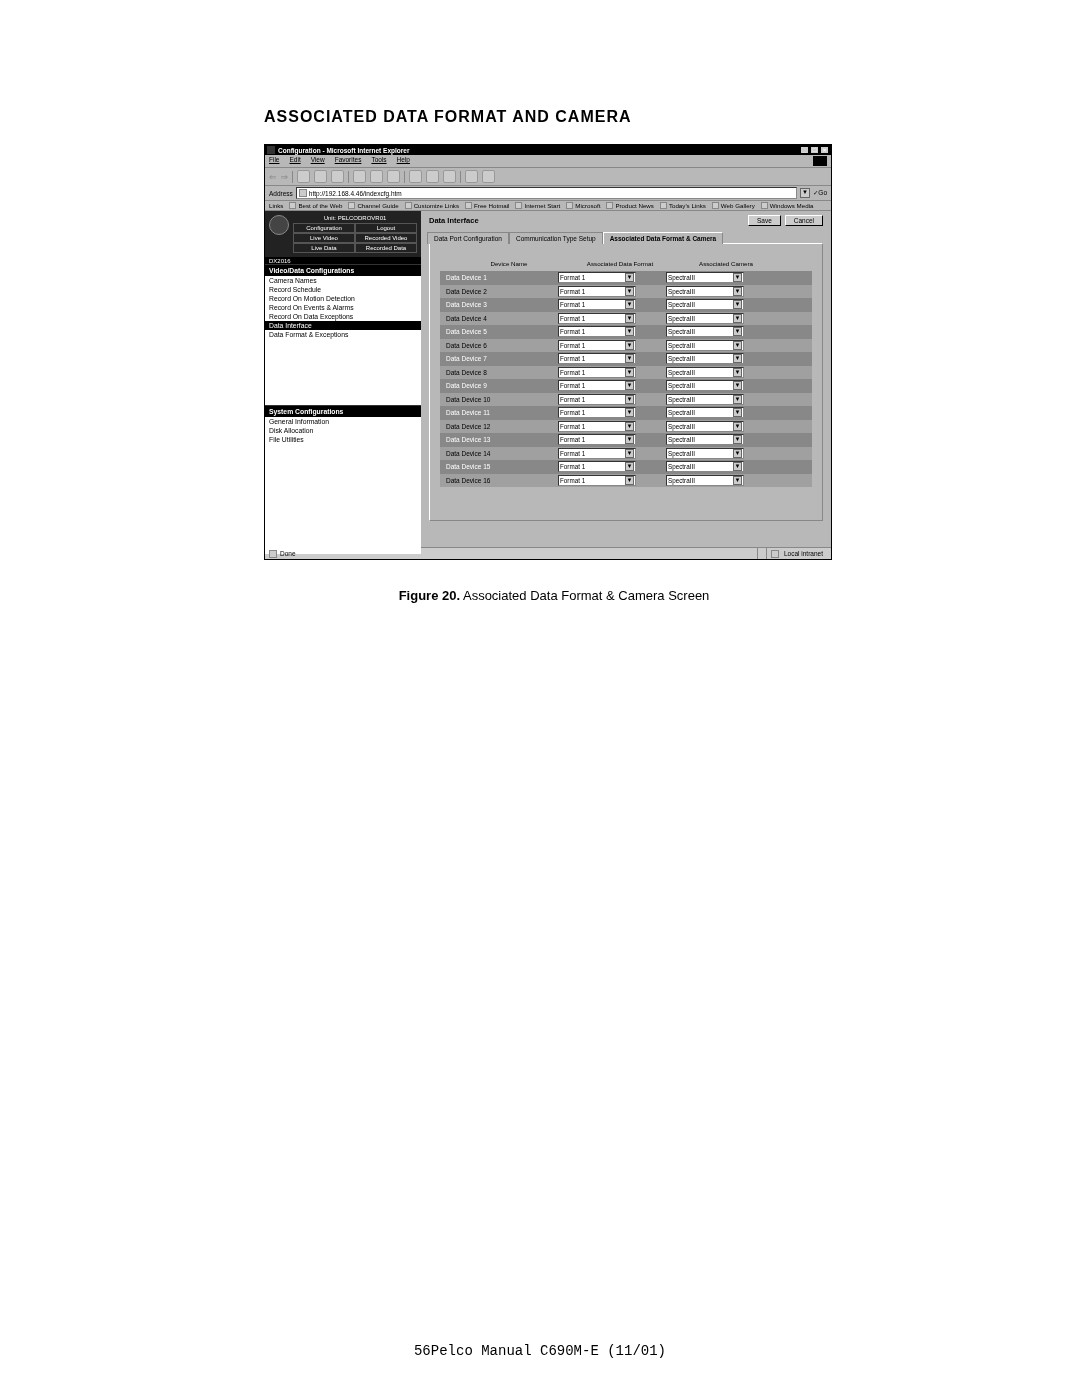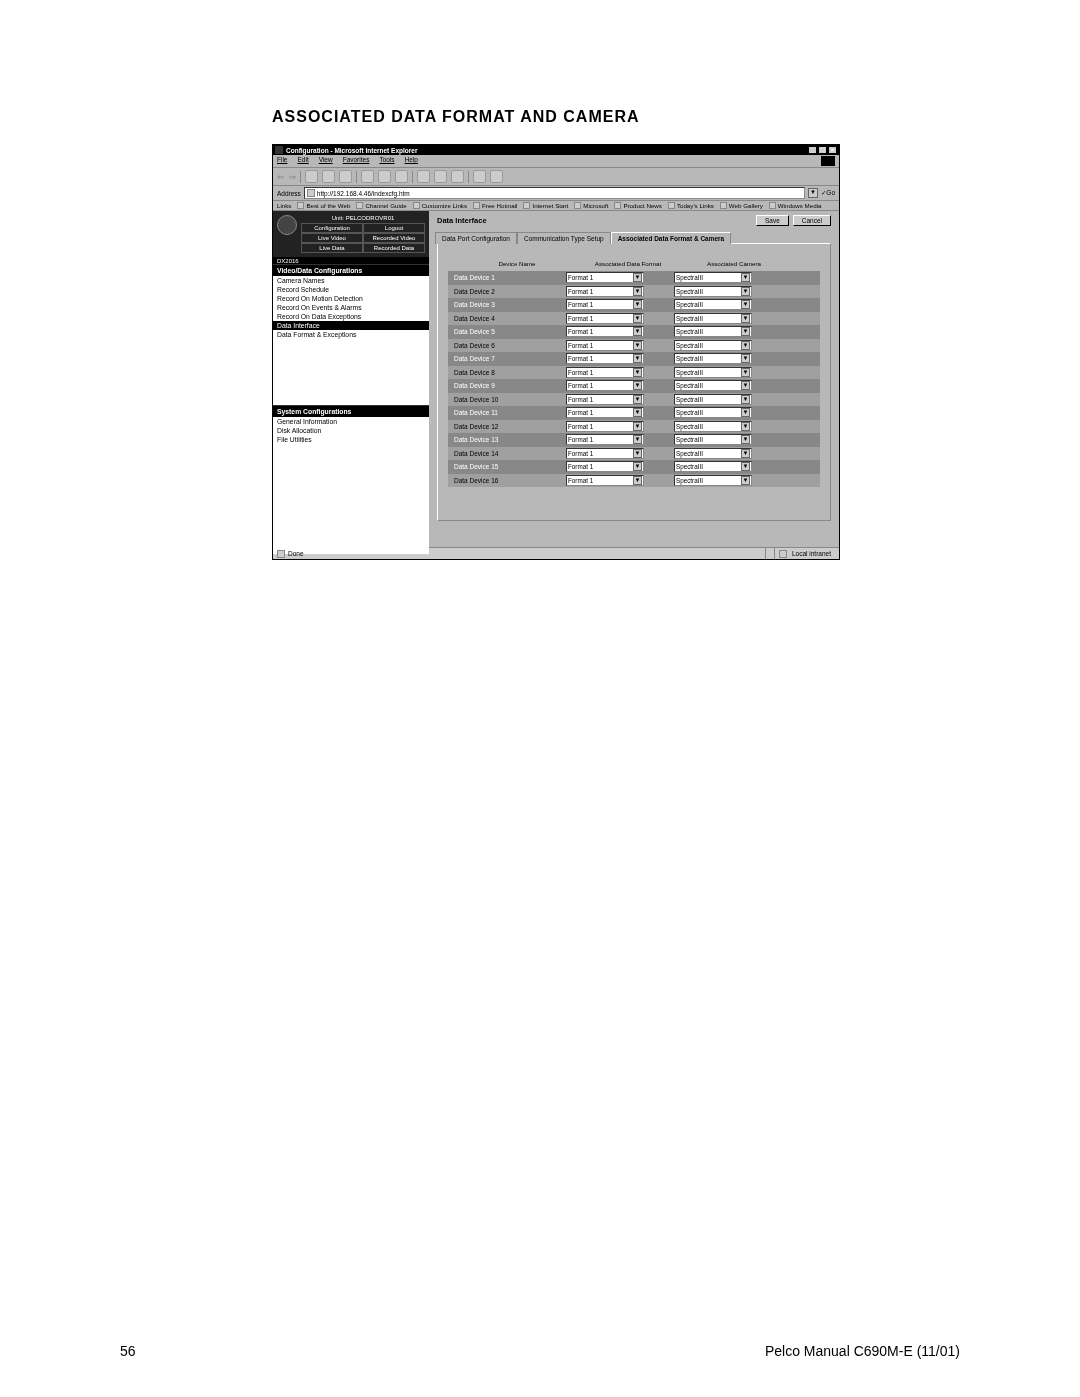--- a/index.html
+++ b/index.html
@@ -5,21 +5,21 @@
   * { box-sizing: border-box; margin: 0; padding: 0; }
   body {
     background: #fff;
     font-family: Arial, Helvetica, sans-serif;
     width: 1080px;
     height: 1397px;
     position: relative;
   }
   .page {
     position: absolute;
-    left: 272px;
+    left: 264px;
     top: 108px;
     width: 580px;
   }
   .heading {
     font-family: Arial, Helvetica, sans-serif;
     font-weight: 900;
     font-size: 16px;
     letter-spacing: 1px;
     margin-bottom: 18px;
   }
@@ -239,22 +239,23 @@
     font-size: 13px;
     margin-top: 28px;
   }
   .caption b { font-weight: bold; }
   .footer {
     position: absolute;
     bottom: 38px;
     left: 120px;
     right: 120px;
     display: flex;
-    justify-content: space-between;
+    justify-content: center;
     font-size: 14px;
+    font-family: Liberation Mono, monospace;
   }
 </style>
 </head>
 <body>
 
 <div class="page">
   <h1 class="heading">ASSOCIATED DATA FORMAT AND CAMERA</h1>
 
   <div class="ie-window">
 
@@ -601,18 +602,21 @@
       <span>Done</span>
       <div class="spacer"></div>
       <div class="zone"></div>
       <div class="zone">
           <div class="sicon"></div>
           <span>Local intranet</span>
         </div>
     </div>
   </div>
 
+  <p class="caption">
+    <b>Figure 20.</b><span>  Associated Data Format &amp; Camera Screen</span>
+  </p>
 </div>
 
 <div class="footer">
   <span>56</span>
   <span>Pelco Manual C690M-E (11/01)</span>
 </div>
 
 </body></html>

